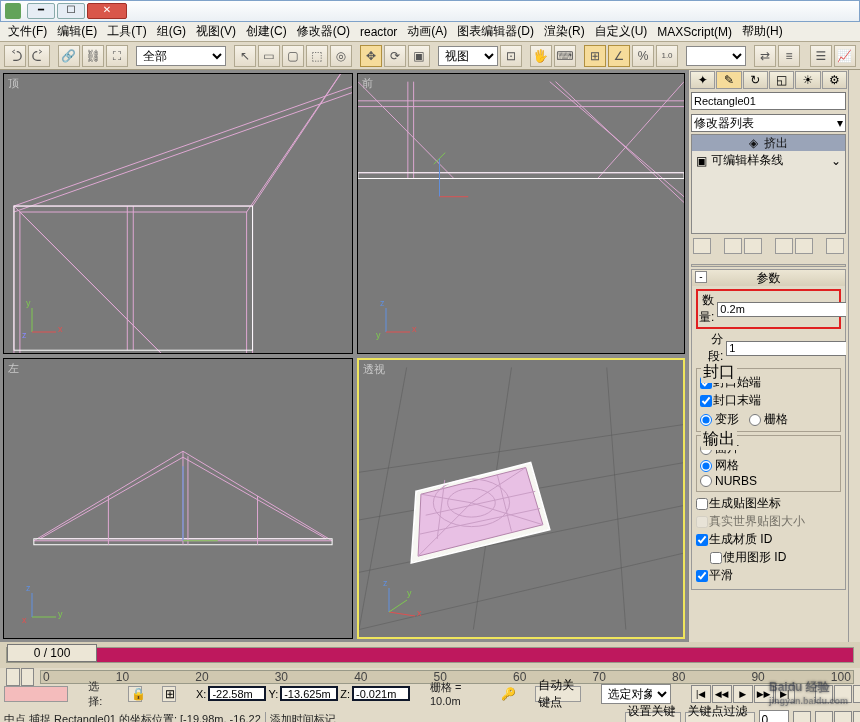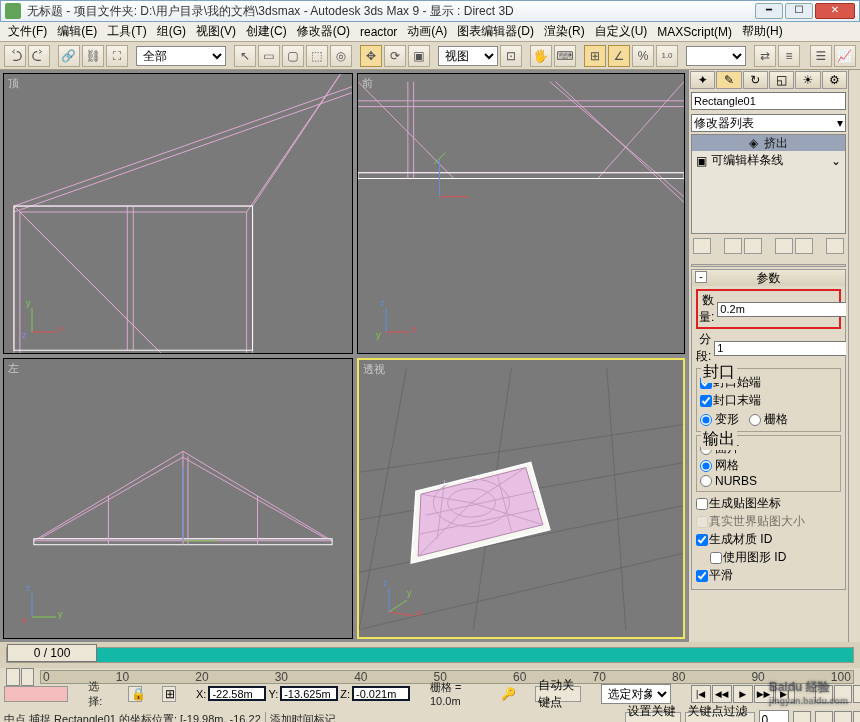--- a/index.html
+++ b/index.html
@@ -36,53 +36,52 @@
 .modlist-header{ height:16px;background:#9aa4b8;display:flex;align-items:center;color:#111;padding:0 4px;font-size:11px;justify-content:center;}
 .modlist-item { display: flex; align-items: center; padding: 1px 4px; gap: 4px; font-size: 11px; }
 .modctl{ height:20px; margin:2px; display:flex; gap:4px; align-items:center; justify-content:space-between;padding:0 2px;}
 .modctl .mb{width:18px;height:16px;border:1px solid #999;background:#ece6d6;}
 .paramscroll{ flex:1; overflow:hidden; margin:6px 2px 2px; position:relative;}
 .rollupbar{ border:1px solid #999; background:#d8d0ba; height:3px; margin-bottom:2px;}
 .rollup{ border:1px solid #999; background:#e1dac8; margin-bottom:3px;}
 .rollup-hd{ height:16px; background:linear-gradient(#ece6d4,#d8d0ba); text-align:center; font-size:11px; line-height:16px; position:relative;}
 .rollup-hd .pm{position:absolute;left:3px;top:1px;width:12px;height:12px;border:1px solid #888;background:#fff;line-height:10px;text-align:center;font-size:10px;}
 .rollup-body{ padding:4px; font-size:11px; }
-.prow{ display:flex; align-items:center; margin:2px 0; gap:3px;}
+.prow{ display:flex; align-items:center; margin:2px 12px; gap:3px;}
 .prow label{ text-align:right; width:34px;}
 .spinner{ display:flex; flex:1;}
 .spinner input{ flex:1; height:15px; border:1px solid #777; font-size:11px; padding:0 2px;background:#fff;}
 .hl-red{ border:2px solid #e02020 !important; padding:0px;}
 .grp{ border:1px solid #a8a090; margin:3px 0; padding:4px 3px 3px; position:relative;}
 .grp > .gt{ position:absolute; top:-7px; left:4px; background:#e1dac8; padding:0 2px; font-size:16px;}
 .ck{ display:flex; align-items:center; gap:1px; margin:1px 0;}
 .ck input{ width:12px; height:12px;}
 .rad { display:flex; align-items:center; gap:3px;}
 .rad input{ width:12px;height:12px;}
 .rightstrip{ width:12px; background:#e1dac8; border-left:1px solid #999;}
 .timeline { height: 26px; background: #d8d0ba; display: flex; align-items: center; padding: 0 6px; gap:6px;}
-.timeline .scale{ flex:1; height:16px; background:#14b8a6; border:1px solid #998; position:relative;}
+.timeline .scale{ flex:1; height:16px; background:#be185d; border:1px solid #998; position:relative;}
 .timeline .slider{ position:absolute;left:0;top:-4px;width:90px;height:18px;background:#ece6d6;border:1px solid #777;display:flex;align-items:center;justify-content:center;font-size:10px;}
 .status { height: 36px; background: #e1dac8; display:flex; padding:2px 4px; gap:4px; align-items:center;}
 .status .box{ border:1px solid #999; background:#ece6d6; height:16px; display:flex;align-items:center;padding:0 2px;}
 .status .txt{ font-size:11px; color:#222;}
 .coord{ display:flex; gap:2px; align-items:center;}
 .coord span{font-size:11px;}
 .coord input{ width:58px; height:15px; border:2px solid #0f172a; font-size:11px; padding:0 2px;}
 .playback{ display:flex; gap:1px;}
 .playback .pb{ width:20px;height:18px;border:1px solid #888;background:#ece6d6;display:flex;align-items:center;justify-content:center;font-size:9px;}
 .navbtn{ width:18px;height:18px;border:1px solid #888;background:#ece6d6;}
 .watermark{position:absolute;right:12px;bottom:16px;color:#0f172a;opacity:.55;font-size:16px;font-weight:bold;z-index:20;text-shadow:0 0 3px #000;}
 .watermark small{font-size:9px;display:block;opacity:.8;}
 </style>
 </head>
 <body>
 
 <div class="titlebar">
   <span class="icon"></span>
-  <span class="title">无标题 - 项目文件夹: D:\用户目录\我的文档\3dsmax    - Autodesk 3ds Max 9    - 显示 : Direct 3D</span>
   <div class="winbtns">
     <div class="winbtn">━</div>
     <div class="winbtn">☐</div>
     <div class="winbtn close">✕</div>
   </div>
 </div>
 
 <div class="menubar" id="menubar">
     <span>文件(F)</span>
     <span>编辑(E)</span>

